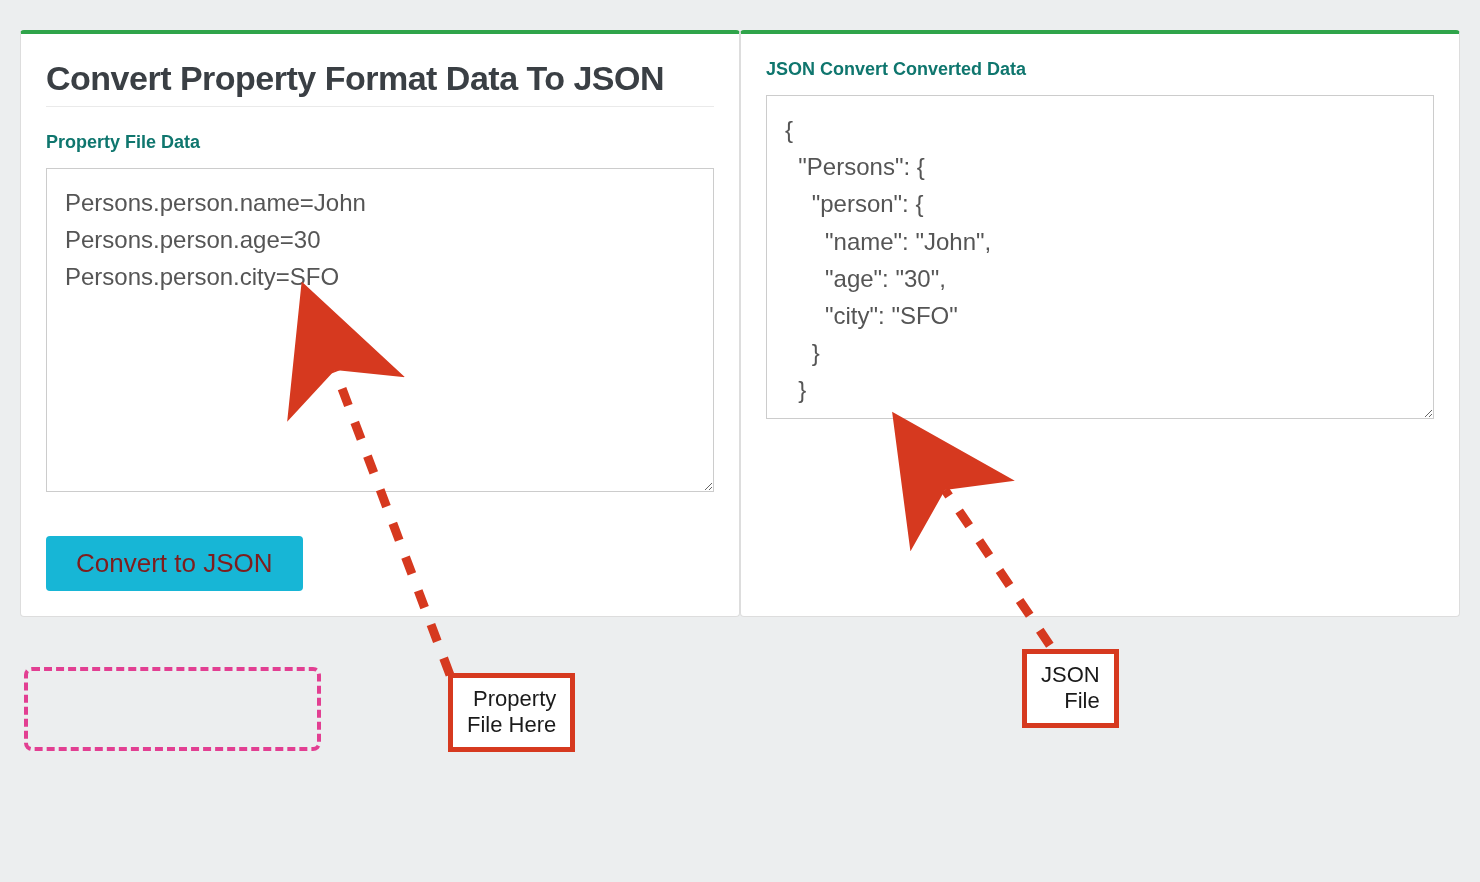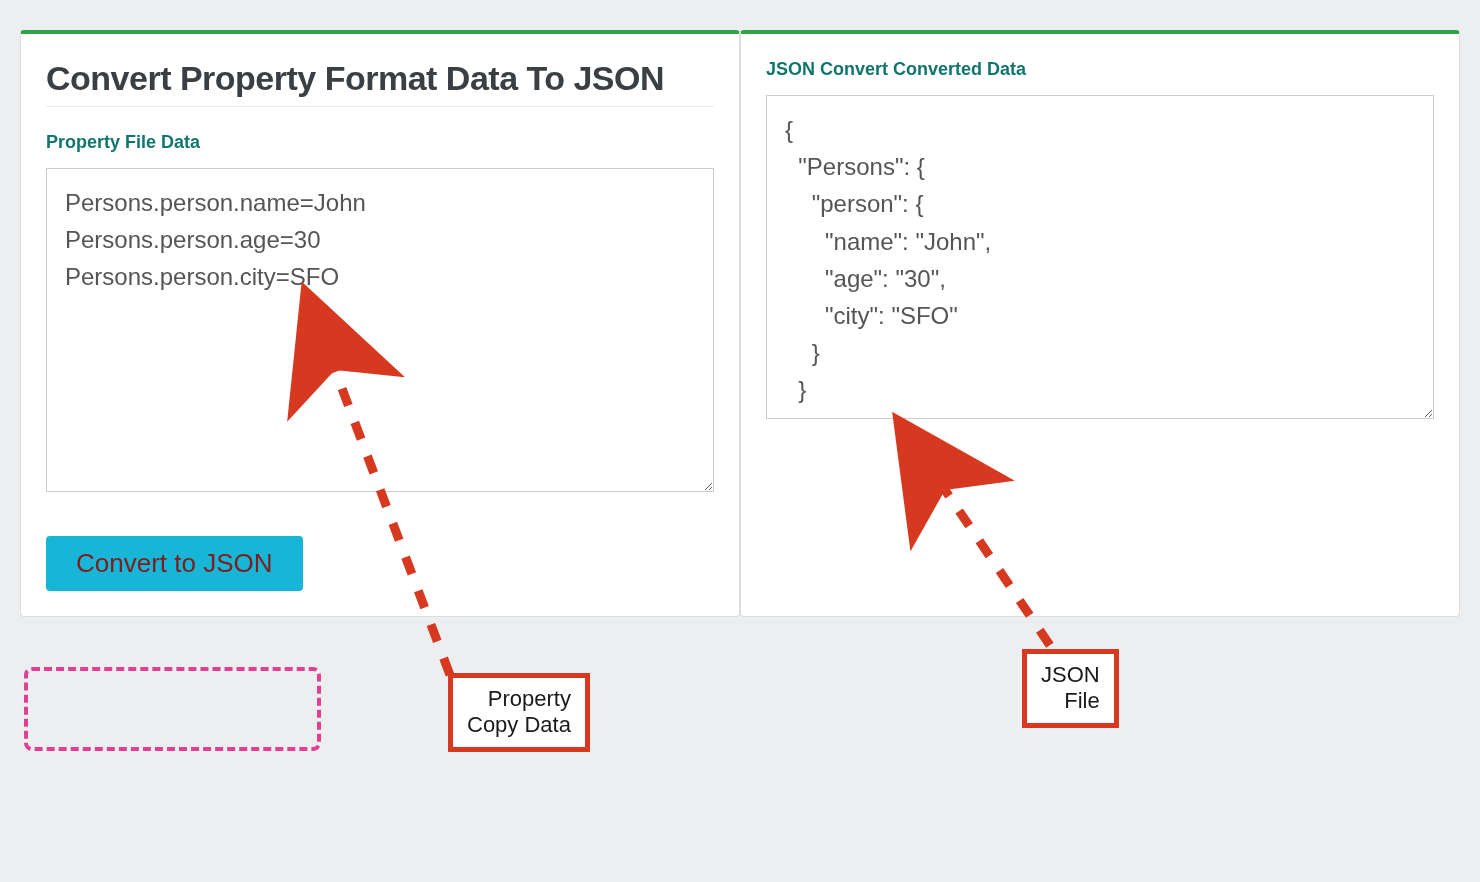--- a/index.html
+++ b/index.html
@@ -121,21 +121,21 @@
     }
   }
 }</textarea>
   </div>
 </div>
 
 <div class="pink-highlight" style="left:24px; top:667px; width:297px; height:84px;"></div>
 
 <div class="anno-box" style="left:448px; top:673px;">
   <span>Property</span><br>
-  <span>Copy Data</span>
+  <span>File Here</span>
 </div>
 <svg class="arrow-svg" style="left:300px; top:340px; width:200px; height:360px;">
   <defs>
     <marker id="ah1" viewBox="0 0 20 20" refX="5" refY="10" markerWidth="14" markerHeight="14" orient="auto-start-reverse">
       <path d="M0,0 L20,10 L0,20 L5,10 Z" fill="#d6391f"></path>
     </marker>
   </defs>
   <line x1="150" y1="335" x2="35" y2="30" stroke="#d6391f" stroke-width="9" stroke-dasharray="18 18" marker-end="url(#ah1)"></line>
 </svg>
 

